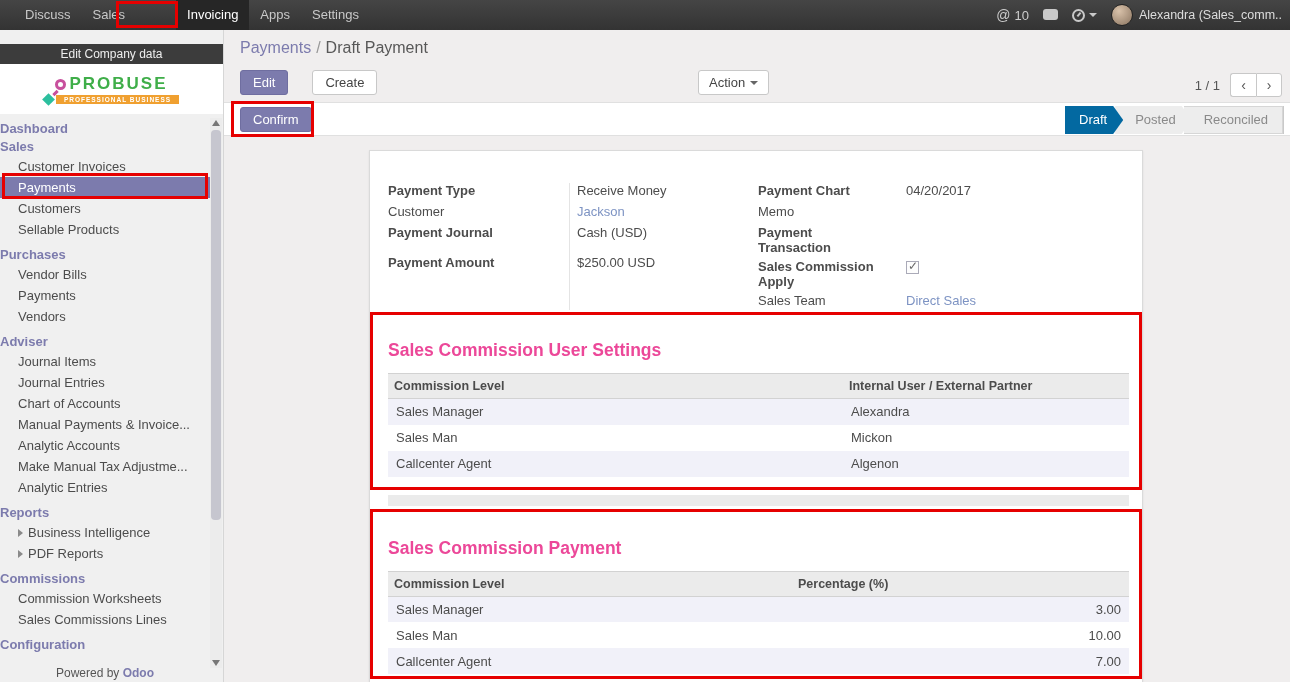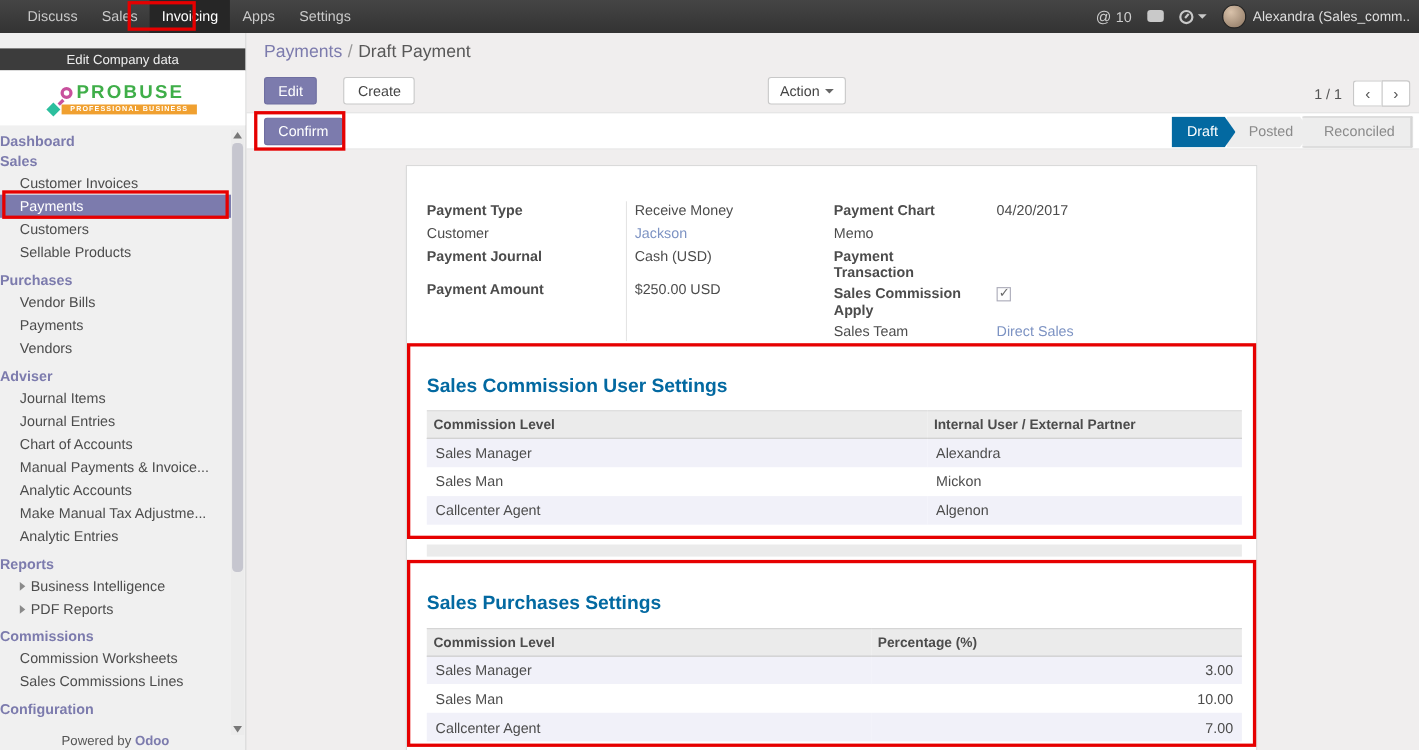--- a/index.html
+++ b/index.html
@@ -10,21 +10,21 @@
   }
 
   
   .topbar {
     position:absolute; top:0; left:0; width:1290px; height:30px;
     background:linear-gradient(#454545,#333333); color:#cccccc;
     display:flex; align-items:center; z-index:5;
   }
   .topbar-menus { display:flex; align-items:center; height:30px; margin-left:14px; }
   .menu-item { padding:0 11px; height:30px; line-height:30px; font-size:13px; color:#c9c9c9; cursor:pointer; }
-  .menu-item.active { background:#262626; color:#ffffff; }
+  .menu-item.active { background:#262626; color:#ffffff;margin-left:40px; }
   .topbar-right { margin-left:auto; display:flex; align-items:center; gap:14px; padding-right:8px; }
   .tb-mention { display:flex; align-items:center; gap:4px; color:#cccccc; cursor:pointer; }
   .at-icon::before { content:"@"; font-size:14px; color:#cccccc; }
   .bubble-icon { width:15px; height:11px; background:#c9c9c9; border-radius:3px; position:relative; display:inline-block; }
   .bubble-icon::after { content:""; position:absolute; left:3px; bottom:-4px; border:4px solid transparent; border-top-color:#c9c9c9; border-left-width:2px; border-right-width:2px; }
   .tb-planner { display:flex; align-items:center; gap:4px; cursor:pointer; }
   .planner-icon { width:13px; height:13px; border-radius:50%; border:2px solid #c9c9c9; position:relative; display:inline-block; }
   .planner-icon::after { content:""; position:absolute; left:4px; top:1px; width:2px; height:5px; background:#c9c9c9; transform:rotate(40deg); }
   .caret { width:0; height:0; border-left:4px solid transparent; border-right:4px solid transparent; border-top:4px solid #c9c9c9; display:inline-block; }
   .caret.dark { border-top-color:#666; margin-left:5px; }
@@ -101,21 +101,21 @@
   .frow { display:flex; min-height:21px; align-items:flex-start; }
   .frow.gap-top { margin-top:9px; }
   .flabel { width:181px; font-size:13px; color:#4c4c4c; padding:2px 10px 2px 0; }
   .fgroup-right .flabel { width:140px; }
   .flabel.bold { font-weight:bold; }
   .fvalue { flex:1; padding:2px 0 2px 8px; min-height:17px; color:#4c4c4c; }
   .flink { color:#7d93c3; cursor:pointer; text-decoration:none; }
   .o-checkbox { width:13px; height:13px; border:1px solid #aaaab8; background:#fdfdfd; display:inline-block; position:relative; margin-top:2px; cursor:pointer; }
   .o-checkbox.checked::after { content:"\2713"; position:absolute; left:1px; top:-3px; font-size:12px; color:#6a6a6a; }
 
-  .section-title { font-size:17.5px; font-weight:bold; color:#0369a1; margin-top:28px; margin-bottom:12px; }
+  .section-title { font-size:17.5px; font-weight:bold; color:#ec4899; margin-top:28px; margin-bottom:12px; }
   .section-title.second { margin-top:32px; }
 
   table.o-list { border-collapse:collapse; width:741px; table-layout:fixed; }
   table.o-list th { background:#ebebeb; border-top:1px solid #d2d2d2; border-bottom:1px solid #d2d2d2; font-size:12.5px; font-weight:bold; color:#4c4c4c; text-align:left; padding:5px 6px; height:23px; cursor:pointer; }
   table.o-list td { font-size:13px; color:#4c4c4c; padding:5px 8px; height:26px; }
   table.o-list tbody tr { cursor:pointer; }
   table.o-list tbody tr:nth-child(odd) { background:#f1f1f9; }
   table.o-list tbody tr:nth-child(even) { background:#ffffff; }
   .u-col1 { width:455px; }
   .s-col1 { width:404px; }
@@ -313,21 +313,21 @@
             <td class="cell-user">Mickon</td>
           </tr>
           <tr>
             <td>Callcenter Agent</td>
             <td class="cell-user">Algenon</td>
           </tr>
         </tbody>
       </table>
       <div class="table-footer-strip"></div>
 
-      <h2 class="section-title second">Sales Purchases Settings</h2>
+      <h2 class="section-title second">Sales Commission Payment</h2>
       <table class="o-list">
         <thead>
           <tr>
             <th class="s-col1">Commission Level</th>
             <th>Percentage (%)</th>
           </tr>
         </thead>
         <tbody>
           <tr>
             <td>Sales Manager</td>

